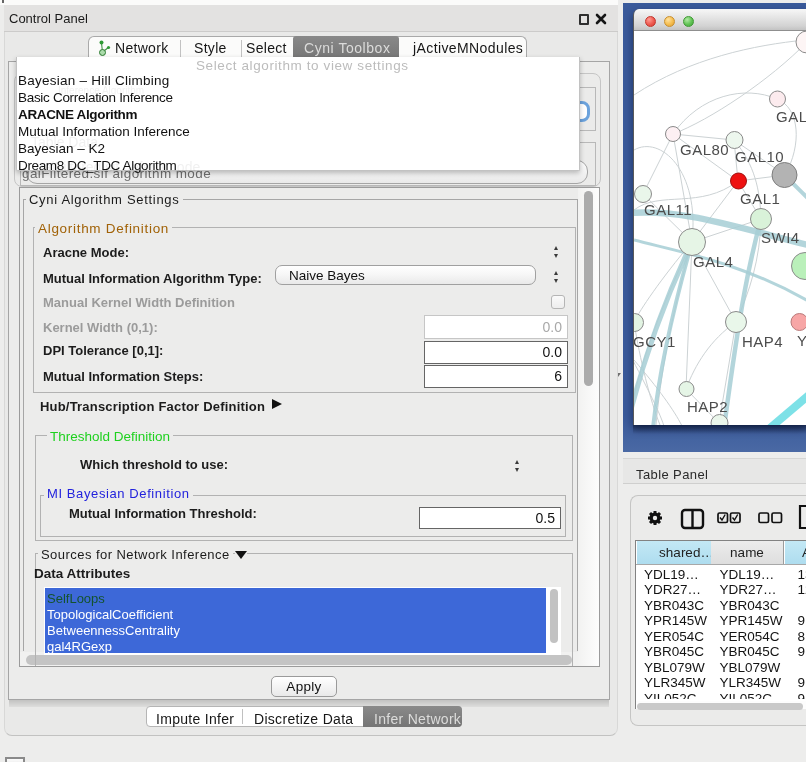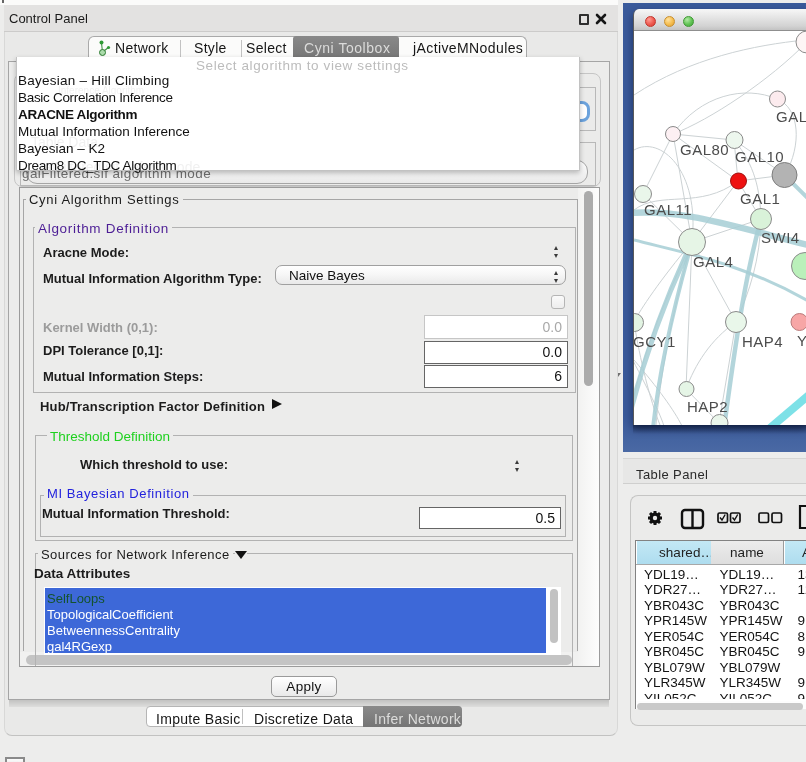--- a/index.html
+++ b/index.html
@@ -80,37 +80,38 @@
 <div class="a" style="left:578px;top:188px;width:21px;height:478px;background:linear-gradient(90deg,#f2f2f1,#fdfdfd)"></div>
 <div class="a" style="left:584px;top:191px;width:9px;height:195px;background:#ababab;border-radius:4.5px"></div>
 
 <div class="a" style="left:20px;top:652px;width:558px;height:14px;background:#f1f1f0"></div>
 <div class="a" style="left:26px;top:655px;width:546px;height:10px;background:#c4c4c4;border-radius:5px"></div>
 
 <div class="a" style="left:23px;top:199px;width:555px;height:452px;border:1px solid #a6a6a6;border-bottom:none"></div>
 <div class="gt" style="left:26px;top:192px;color:#1b1b1b;letter-spacing:.7px">Cyni Algorithm Settings</div>
 
 <div class="a" style="left:33px;top:227px;width:543px;height:166px;border:1px solid #b2b2b2"></div>
-<div class="gt" style="left:35px;top:221px;color:#4c1d95;font-size:13.5px;letter-spacing:.7px">Algorithm Definition</div>
+<div class="gt" style="left:35px;top:221px;color:#a16207;font-size:13.5px;letter-spacing:.7px">Algorithm Definition</div>
 
 <div class="lbl" style="top:246px">Aracne Mode:</div>
 <div class="spin" style="left:554px;top:246px">
       <b class="u"></b>
       <b class="d"></b>
     </div>
 
 <div class="lbl" style="top:272px">Mutual Information Algorithm Type:</div>
-<div class="combo" style="left:275px;top:265px;width:291px;height:20px">
+<div class="combo" style="left:275px;top:265px;width:261px;height:20px">
       <span class="ctx">Naive Bayes</span>
     </div>
 <div class="spin" style="left:554px;top:271px">
       <b class="u"></b>
       <b class="d"></b>
     </div>
 
+<div class="glbl" style="top:296px">Manual Kernel Width Definition</div>
 <div class="a" style="left:551px;top:295px;width:14px;height:14px;border:1px solid #b5b5b5;border-radius:3px;background:linear-gradient(#fafafa,#ededed)"></div>
 
 <div class="glbl" style="top:321px">Kernel Width (0,1):</div>
 <div class="inp" style="left:424px;top:315px;width:144px;height:24px;border-color:#c6c6c6;color:#a9a9a9;line-height:22px">0.0</div>
 
 <div class="lbl" style="top:344px">DPI Tolerance [0,1]:</div>
 <div class="inp" style="left:424px;top:341px;width:144px;height:23px;line-height:21px">0.0</div>
 
 <div class="lbl" style="top:370px">Mutual Information Steps:</div>
 <div class="inp" style="left:424px;top:365px;width:144px;height:23px;line-height:21px">6</div>
@@ -122,42 +123,42 @@
 <div class="gt" style="left:47px;top:429px;color:#1ed11e;font-size:13.5px;letter-spacing:0">Threshold Definition</div>
 
 <div class="lbl" style="left:80px;top:458px">Which threshold to use:</div>
 <div class="spin" style="left:515px;top:460px">
       <b class="u"></b>
       <b class="d"></b>
     </div>
 
 <div class="a" style="left:40px;top:495px;width:526px;height:42px;border:1px solid #b2b2b2"></div>
 <div class="gt" style="left:44px;top:486px;color:#2222dd;letter-spacing:.6px">MI Bayesian Definition</div>
-<div class="lbl" style="left:42px;top:507px">Mutual Information Threshold:</div>
+<div class="lbl" style="left:69px;top:507px">Mutual Information Threshold:</div>
 <div class="inp" style="left:419px;top:507px;width:142px;height:22px;line-height:20px">0.5</div>
 
 <div class="a" style="left:35px;top:553px;width:538px;height:113px;border:1px solid #b2b2b2;border-bottom:none"></div>
 <div class="gt" style="left:38px;top:547px;color:#1b1b1b;letter-spacing:.45px">Sources for Network Inference</div>
 <div class="a" style="left:235px;top:551px;width:0;height:0;border-left:6.5px solid transparent;border-right:6.5px solid transparent;border-top:8px solid #111;background:#ececeb"></div>
 <div class="lbl" style="left:34px;top:567px;font-size:13.5px">Data Attributes</div>
 
 <div class="a" style="left:44px;top:587px;width:517px;height:68px;background:#fff"></div>
 <div class="a" style="left:45px;top:588px;width:501px;height:65px;background:#3d68d8"></div>
 <div class="a" style="left:47px;top:592px;font-size:13px;color:#14532d;line-height:13px">SelfLoops</div>
 <div class="a" style="left:47px;top:608px;font-size:13px;color:#fff;line-height:13px">TopologicalCoefficient</div>
 <div class="a" style="left:47px;top:624px;font-size:13px;color:#fff;line-height:13px">BetweennessCentrality</div>
 <div class="a" style="left:47px;top:640px;font-size:13px;color:#fff;line-height:13px">gal4RGexp</div>
 <div class="a" style="left:550px;top:589px;width:8px;height:54px;background:#c2c2c2;border-radius:4px"></div>
 
 <div class="a" style="left:271px;top:676px;width:66px;height:21px;background:linear-gradient(#ffffff,#e9e9e9);border:1px solid #9a9a9a;border-radius:5px;text-align:center;font-size:13.5px;color:#111;line-height:19px;letter-spacing:.3px">Apply</div>
 
 <div class="a" style="left:9px;top:700px;width:600px;height:7px;background:linear-gradient(#c2c2c1,#dededd)"></div>
 <div class="a" style="left:146px;top:706px;width:316px;height:21px;background:#fff;border:1px solid #b5b5b5;border-radius:4px"></div>
 <div class="a" style="left:242px;top:709px;width:1px;height:15px;background:#c0c0c0"></div>
-<div class="tabtx" style="left:156px;top:711px">Impute Basic</div>
+<div class="tabtx" style="left:156px;top:711px">Impute Infer</div>
 <div class="tabtx" style="left:254px;top:711px">Discretize Data</div>
 <div class="a" style="left:363px;top:706px;width:99px;height:21px;background:linear-gradient(#8a8a8a,#757575);border-radius:0 4px 4px 0"></div>
 <div class="tabtx" style="left:374px;top:711px;color:#dcdcdb">Infer Network</div>
 
 <div class="a" style="left:5px;top:757px;width:20px;height:10px;border:2px solid #8a8a8a;background:linear-gradient(#fcfcfc,#e8e8e8)"></div>
 
 <div class="a" style="left:618px;top:373px;width:3px;height:4px;background:#6f6f6f;clip-path:polygon(0 0,100% 0,0 100%)"></div>
 
 <div class="a" style="left:623px;top:3px;width:183px;height:449px;background:linear-gradient(#3a5a9b,#3a5a9b 92%,#4a69a4)"></div>
 <div class="a" style="left:633px;top:425px;width:173px;height:9px;background:linear-gradient(rgba(12,22,48,.55),rgba(12,22,48,0))"></div>

